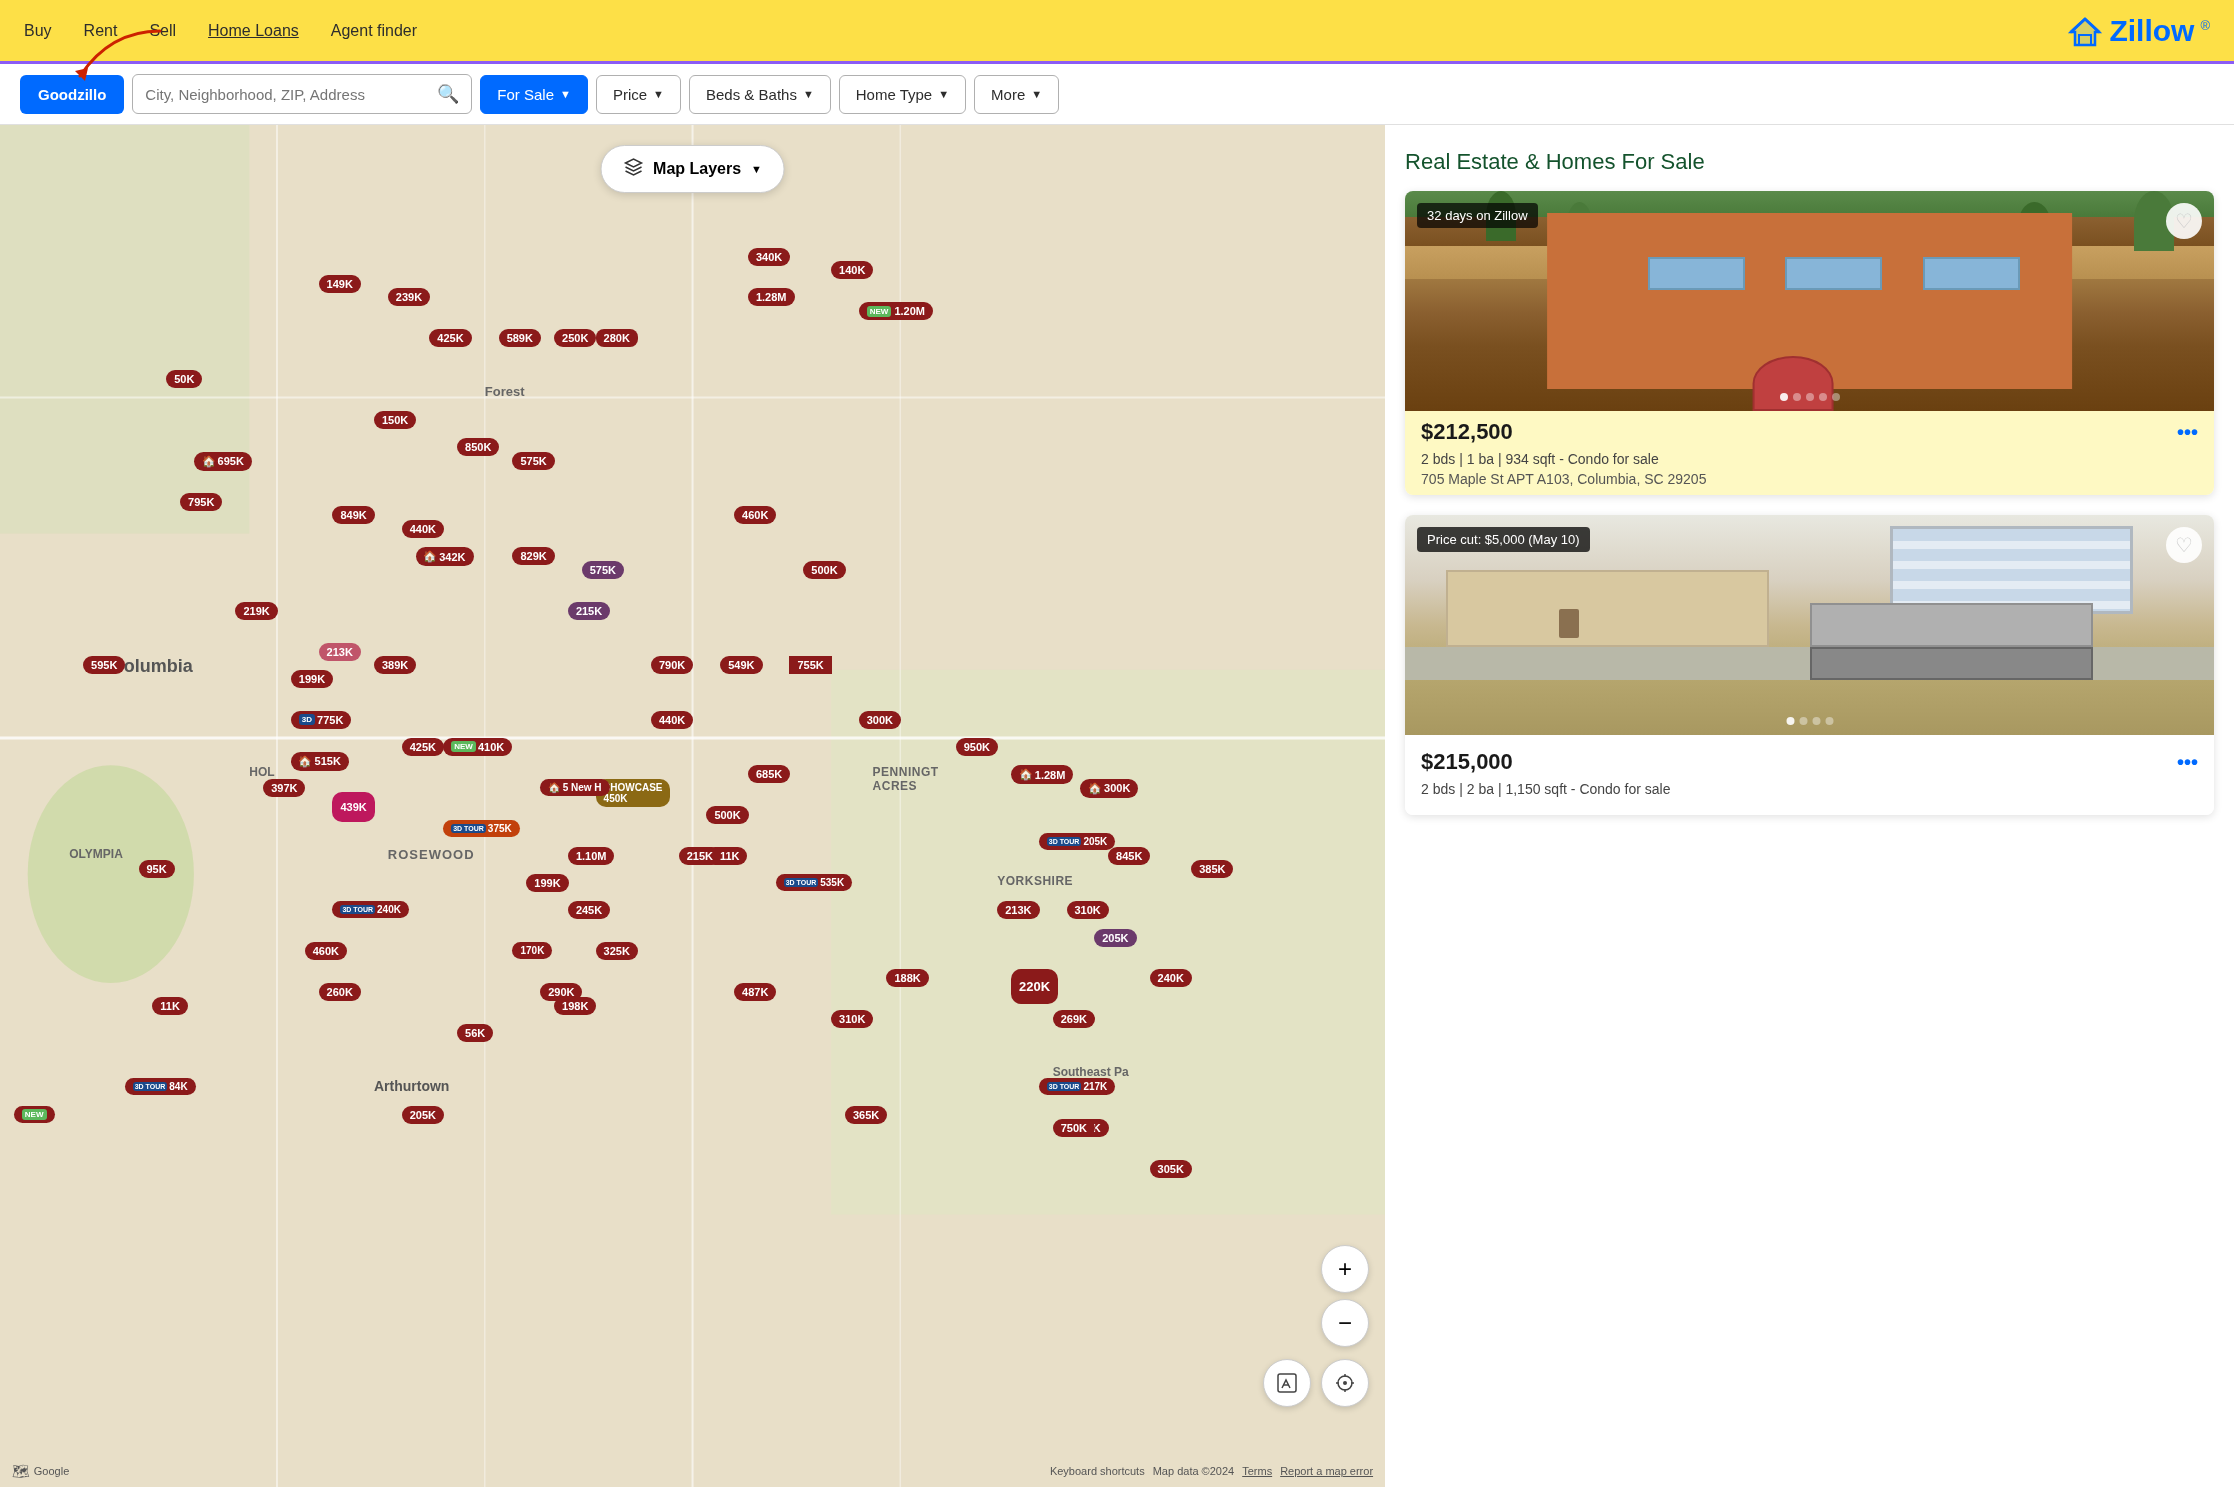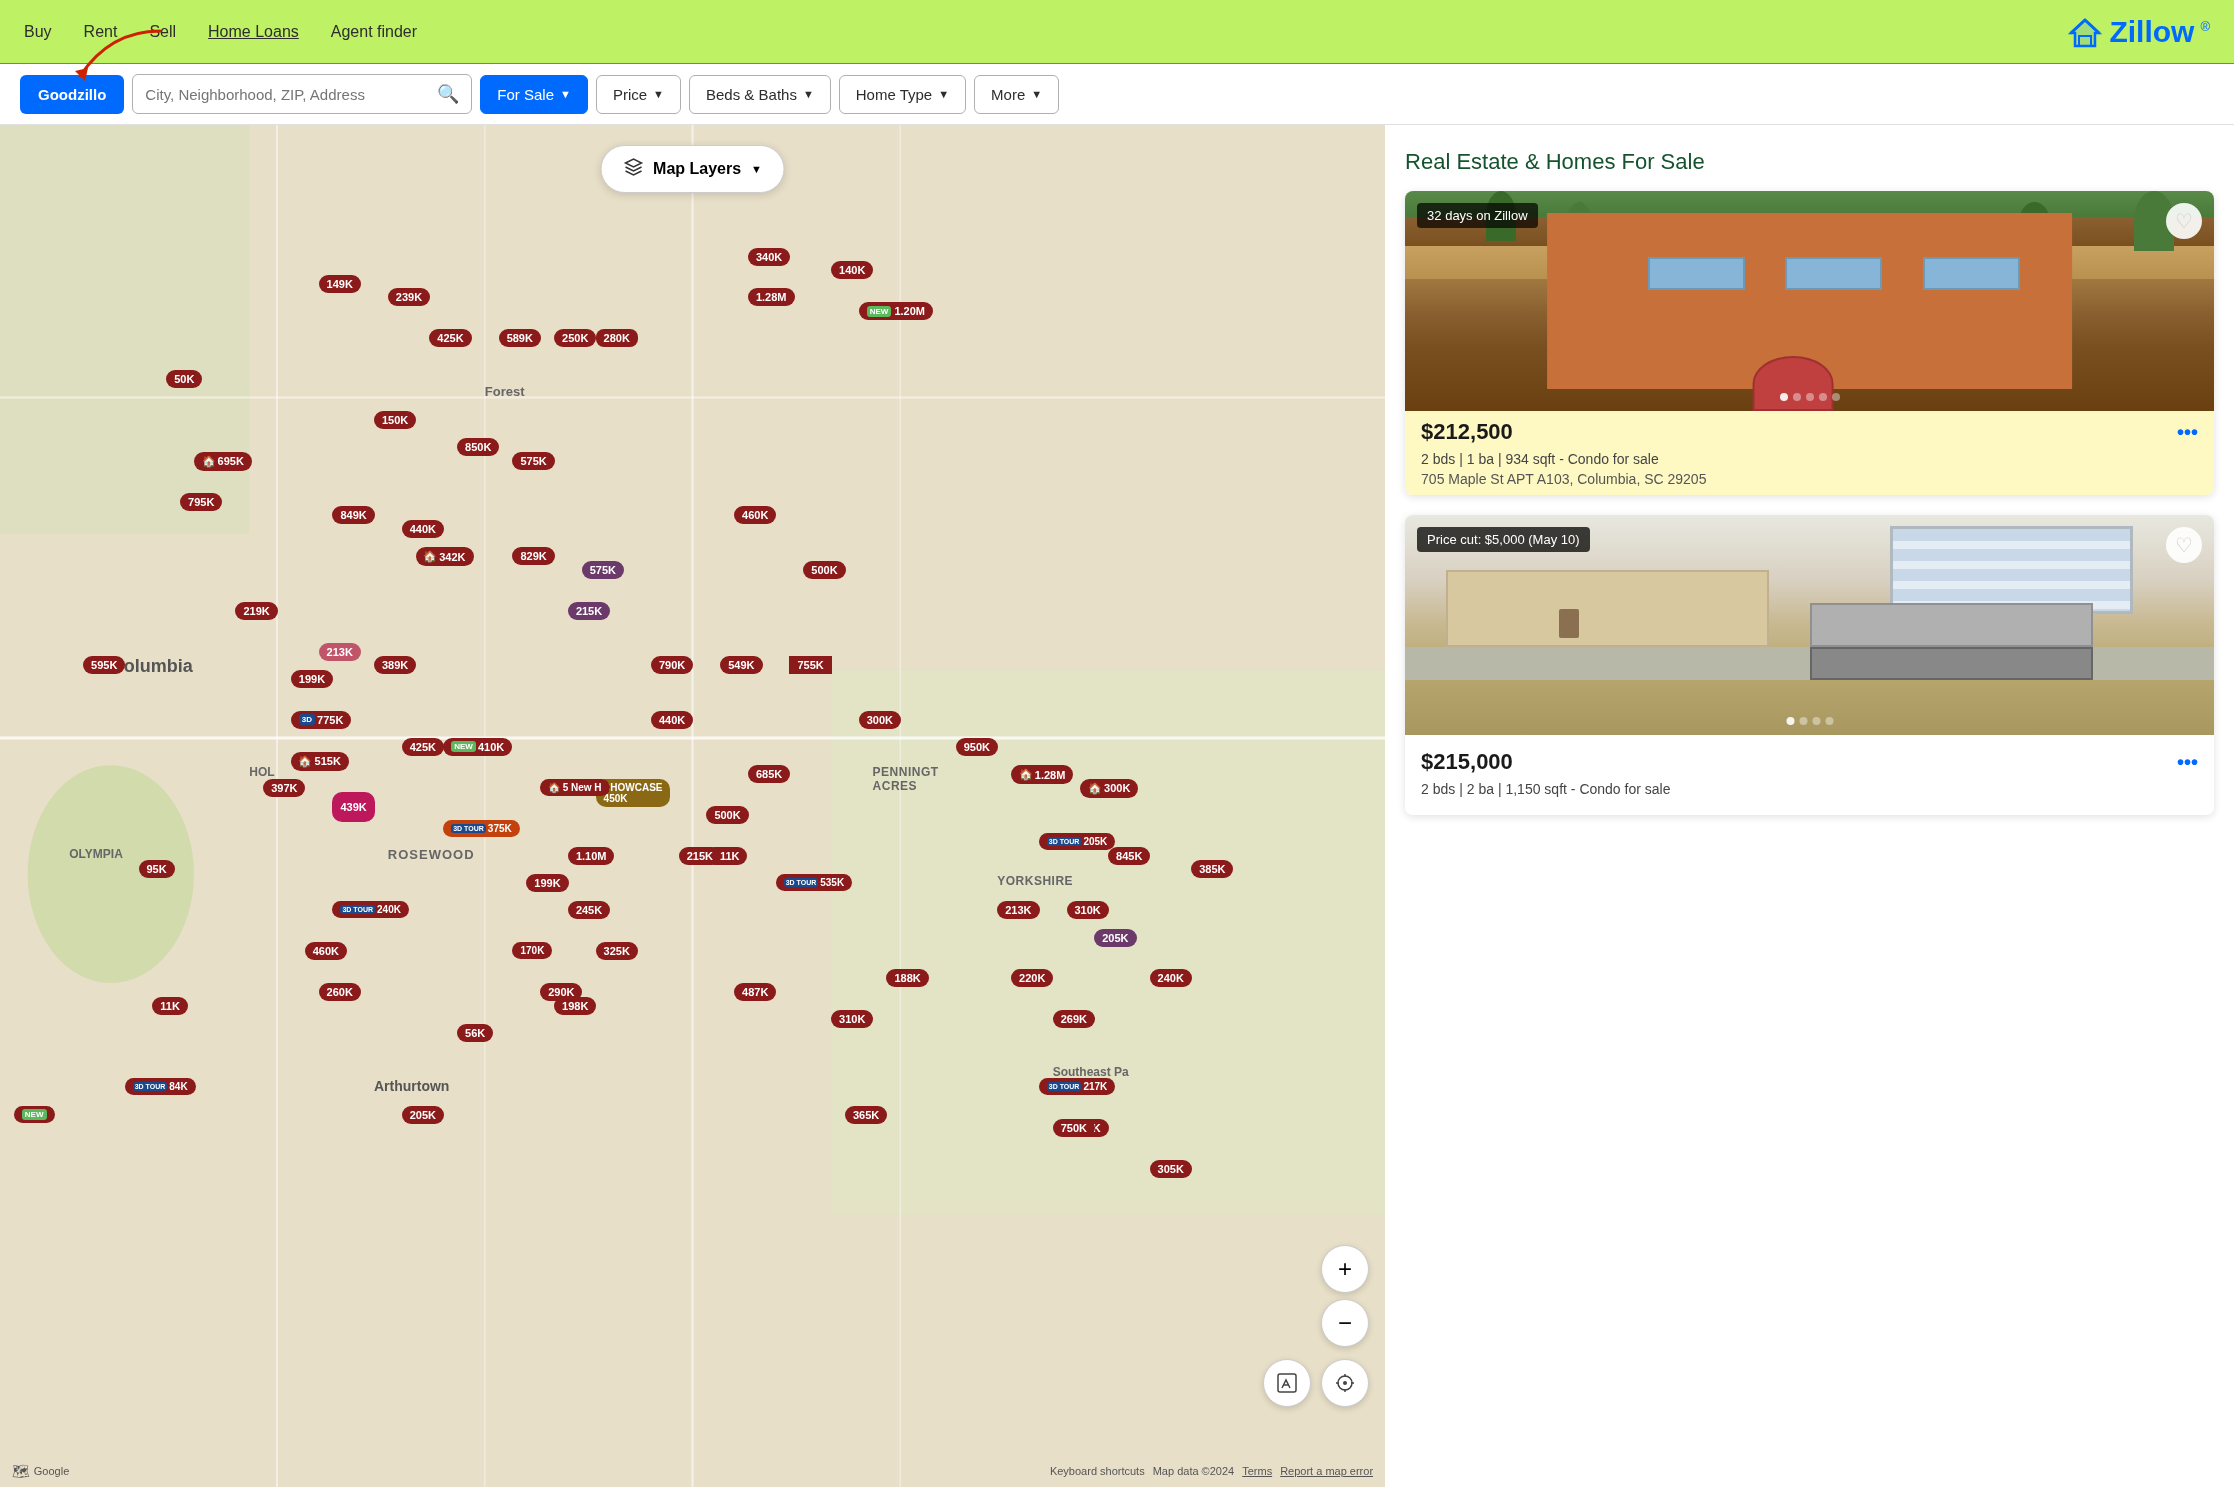--- a/index.html
+++ b/index.html
@@ -1,21 +1,21 @@
 <!DOCTYPE html>
 <html><head>
   <meta charset="utf-8">
   <style>
     * { margin: 0; padding: 0; box-sizing: border-box; }
     body { font-family: -apple-system, BlinkMacSystemFont, 'Segoe UI', Arial, sans-serif; background: #fff; }
   </style>
 </head>
 <body>
 
-<header style="display:flex;align-items:center;justify-content:space-between;padding:16px 24px;height:64px;border-bottom:1px solid #8b5cf6;background:#bef264;">
+<header style="display:flex;align-items:center;justify-content:space-between;padding:16px 24px;height:64px;border-bottom:3px solid #8b5cf6;background:#fde047;">
   <nav style="display:flex;gap:32px;align-items:center;">
     <a style="font-size:16px;color:#2d2d2d;cursor:pointer;text-decoration:none;font-weight:400;">Buy</a>
     <a style="font-size:16px;color:#2d2d2d;cursor:pointer;text-decoration:none;font-weight:400;">Rent</a>
     <a style="font-size:16px;color:#2d2d2d;cursor:pointer;text-decoration:none;font-weight:400;">Sell</a>
     <a style="font-size:16px;color:#2d2d2d;cursor:pointer;text-decoration:underline;font-weight:400;">Home Loans</a>
     <a style="font-size:16px;color:#2d2d2d;cursor:pointer;text-decoration:none;font-weight:400;">Agent finder</a>
   </nav>
   <div style="display:flex;align-items:center;gap:6px;cursor:pointer;">
     <svg width="36" height="32" viewBox="0 0 36 32" fill="none">
       <path d="M18 2L2 16h5v14h22V16h5L18 2z" fill="#006aff" opacity="0.15"></path>
@@ -175,21 +175,21 @@
       <div style="position:absolute;left:23%;top:63%;background:#8b1a1a;color:#fff;border-radius:10px;padding:3px 8px;font-size:11px;font-weight:700;cursor:pointer;">260K</div>
       <div style="position:absolute;left:41%;top:57%;background:#8b1a1a;color:#fff;border-radius:10px;padding:3px 8px;font-size:11px;font-weight:700;cursor:pointer;">245K</div>
       <div style="position:absolute;left:37%;top:60%;background:#8b1a1a;color:#fff;border-radius:10px;padding:3px 8px;font-size:10px;font-weight:700;cursor:pointer;">170K</div>
       <div style="position:absolute;left:39%;top:63%;background:#8b1a1a;color:#fff;border-radius:10px;padding:3px 8px;font-size:11px;font-weight:700;cursor:pointer;">290K</div>
       <div style="position:absolute;left:43%;top:60%;background:#8b1a1a;color:#fff;border-radius:10px;padding:3px 8px;font-size:11px;font-weight:700;cursor:pointer;">325K</div>
       <div style="position:absolute;left:40%;top:64%;background:#8b1a1a;color:#fff;border-radius:10px;padding:3px 8px;font-size:11px;font-weight:700;cursor:pointer;">198K</div>
       <div style="position:absolute;left:56%;top:55%;background:#8b1a1a;color:#fff;border-radius:10px;padding:3px 8px;font-size:10px;font-weight:700;cursor:pointer;display:flex;align-items:center;gap:2px;"><span style="background:#1a4a8b;color:#fff;border-radius:3px;font-size:7px;padding:1px 2px;">3D TOUR</span>535K</div>
       <div style="position:absolute;left:72%;top:57%;background:#8b1a1a;color:#fff;border-radius:10px;padding:3px 8px;font-size:11px;font-weight:700;cursor:pointer;">213K</div>
       <div style="position:absolute;left:77%;top:57%;background:#8b1a1a;color:#fff;border-radius:10px;padding:3px 8px;font-size:11px;font-weight:700;cursor:pointer;">310K</div>
       <div style="position:absolute;left:79%;top:59%;background:#6b3a6b;color:#fff;border-radius:10px;padding:3px 8px;font-size:11px;font-weight:700;cursor:pointer;">205K</div>
-      <div style="position:absolute;left:73%;top:62%;background:#8b1a1a;color:#fff;border-radius:10px;padding:3px 8px;font-size:11px;font-weight:700;cursor:pointer;">220K</div>
+      <div style="position:absolute;left:73%;top:62%;background:#8b1a1a;color:#fff;border-radius:10px;padding:10px 8px;font-size:13px;font-weight:700;cursor:pointer;">220K</div>
       <div style="position:absolute;left:83%;top:62%;background:#8b1a1a;color:#fff;border-radius:10px;padding:3px 8px;font-size:11px;font-weight:700;cursor:pointer;">240K</div>
 
       <div style="position:absolute;left:53%;top:63%;background:#8b1a1a;color:#fff;border-radius:10px;padding:3px 8px;font-size:11px;font-weight:700;cursor:pointer;">487K</div>
       <div style="position:absolute;left:60%;top:65%;background:#8b1a1a;color:#fff;border-radius:10px;padding:3px 8px;font-size:11px;font-weight:700;cursor:pointer;">310K</div>
       <div style="position:absolute;left:33%;top:66%;background:#8b1a1a;color:#fff;border-radius:10px;padding:3px 8px;font-size:11px;font-weight:700;cursor:pointer;">56K</div>
       <div style="position:absolute;left:11%;top:64%;background:#8b1a1a;color:#fff;border-radius:10px;padding:3px 8px;font-size:11px;font-weight:700;cursor:pointer;">11K</div>
       <div style="position:absolute;left:64%;top:62%;background:#8b1a1a;color:#fff;border-radius:10px;padding:3px 8px;font-size:11px;font-weight:700;cursor:pointer;">188K</div>
       <div style="position:absolute;left:76%;top:65%;background:#8b1a1a;color:#fff;border-radius:10px;padding:3px 8px;font-size:11px;font-weight:700;cursor:pointer;">269K</div>
       <div style="position:absolute;left:75%;top:70%;background:#8b1a1a;color:#fff;border-radius:10px;padding:3px 8px;font-size:10px;font-weight:700;cursor:pointer;display:flex;align-items:center;gap:2px;"><span style="background:#1a4a8b;color:#fff;border-radius:3px;font-size:7px;padding:1px 2px;">3D TOUR</span>217K</div>
 

